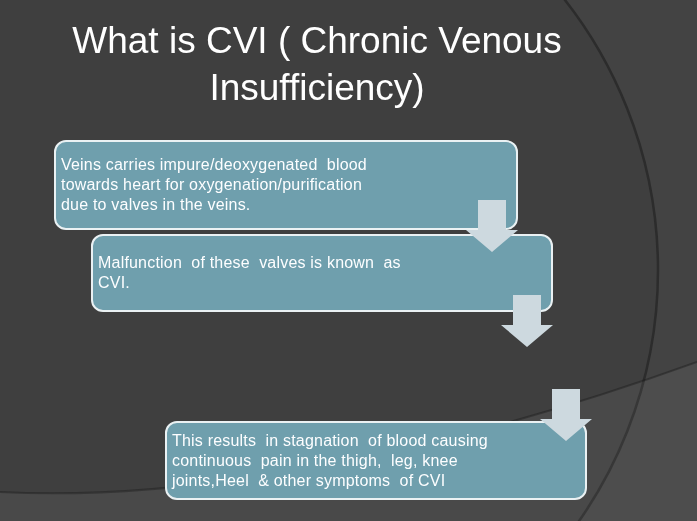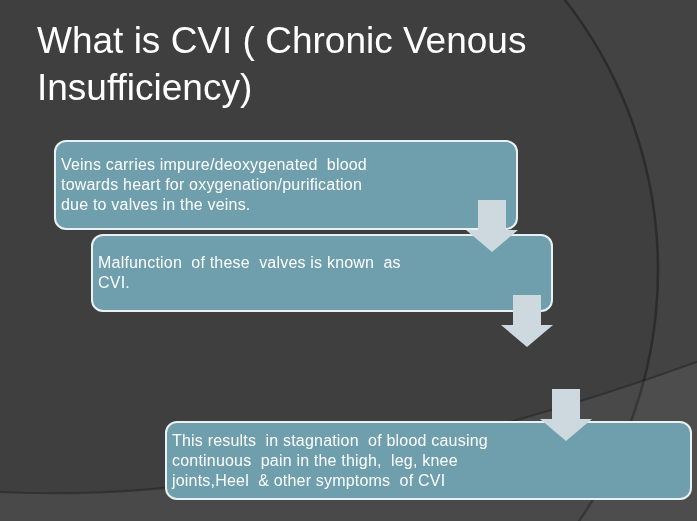--- a/index.html
+++ b/index.html
@@ -27,20 +27,21 @@
     left: 37px;
     top: 17px;
     width: 560px;
     margin: 0;
     z-index: 2;
     font-size: 37px;
     font-weight: 400;
     line-height: 47px;
     color: var(--title-text, #ffffff);
     white-space: pre-wrap;
+    text-align: center;
   }
 
   
   .step {
     position: absolute;
     z-index: 1;
     background: var(--box-fill, #6f9fad);
     border: 2px solid var(--box-border, #eaf1f3);
     border-radius: 12px;
     display: flex;
@@ -51,21 +52,21 @@
     margin: 0;
     font-size: 16px;
     line-height: 20px;
     letter-spacing: 0.2px;
     color: var(--box-text, #fdfeff);
     white-space: pre-wrap;
   }
   .s1 { left: 54px;  top: 140px; width: 464px; height: 90px; }
   .s2 { left: 91px;  top: 234px; width: 462px; height: 78px; }
   .s3 { left: 127px; top: 329px; width: 465px; height: 73px; }
-  .s4 { left: 165px; top: 421px; width: 527px; height: 79px; }
+  .s4 { left: 165px; top: 421px; width: 422px; height: 79px; }
 
   
   .arrow { position: absolute; z-index: 3; width: 52px; height: 52px; }
   .arrow path { fill: var(--arrow-fill, #cdd9df); }
   .a1 { left: 466px; top: 200px; }
   .a2 { left: 501px; top: 295px; }
   .a3 { left: 540px; top: 389px; }
 </style>
 </head>
 <body>

